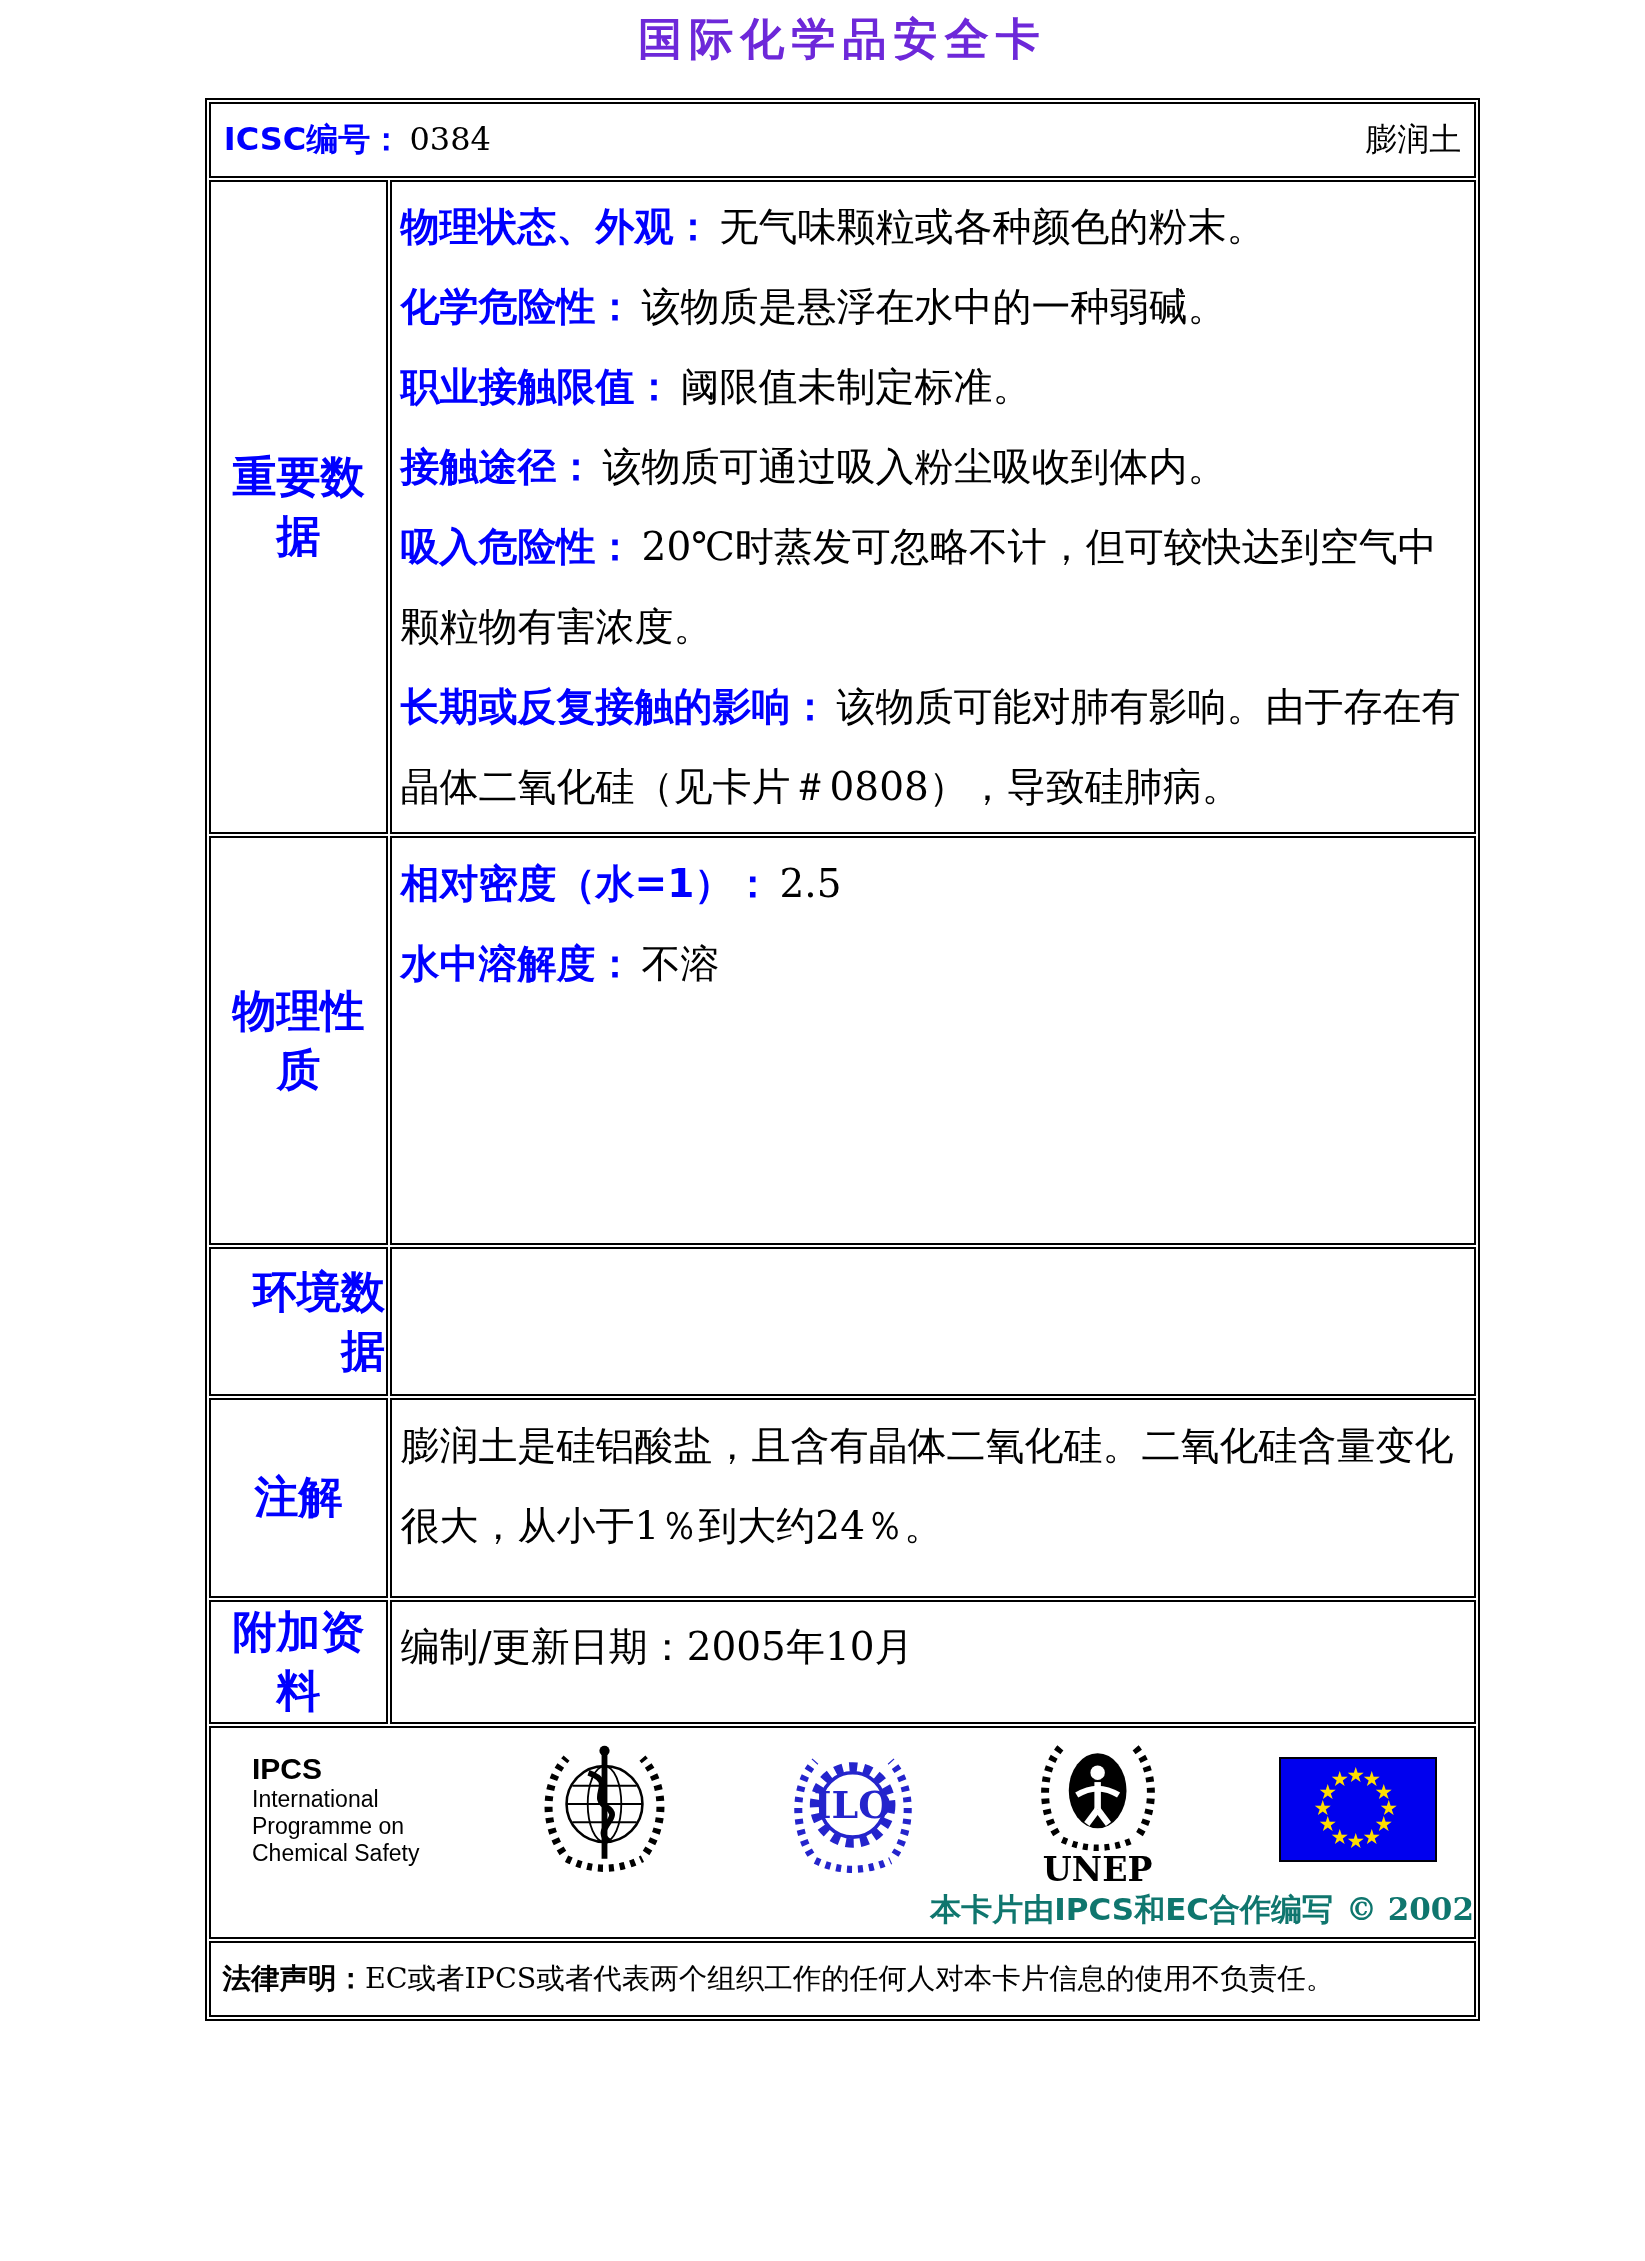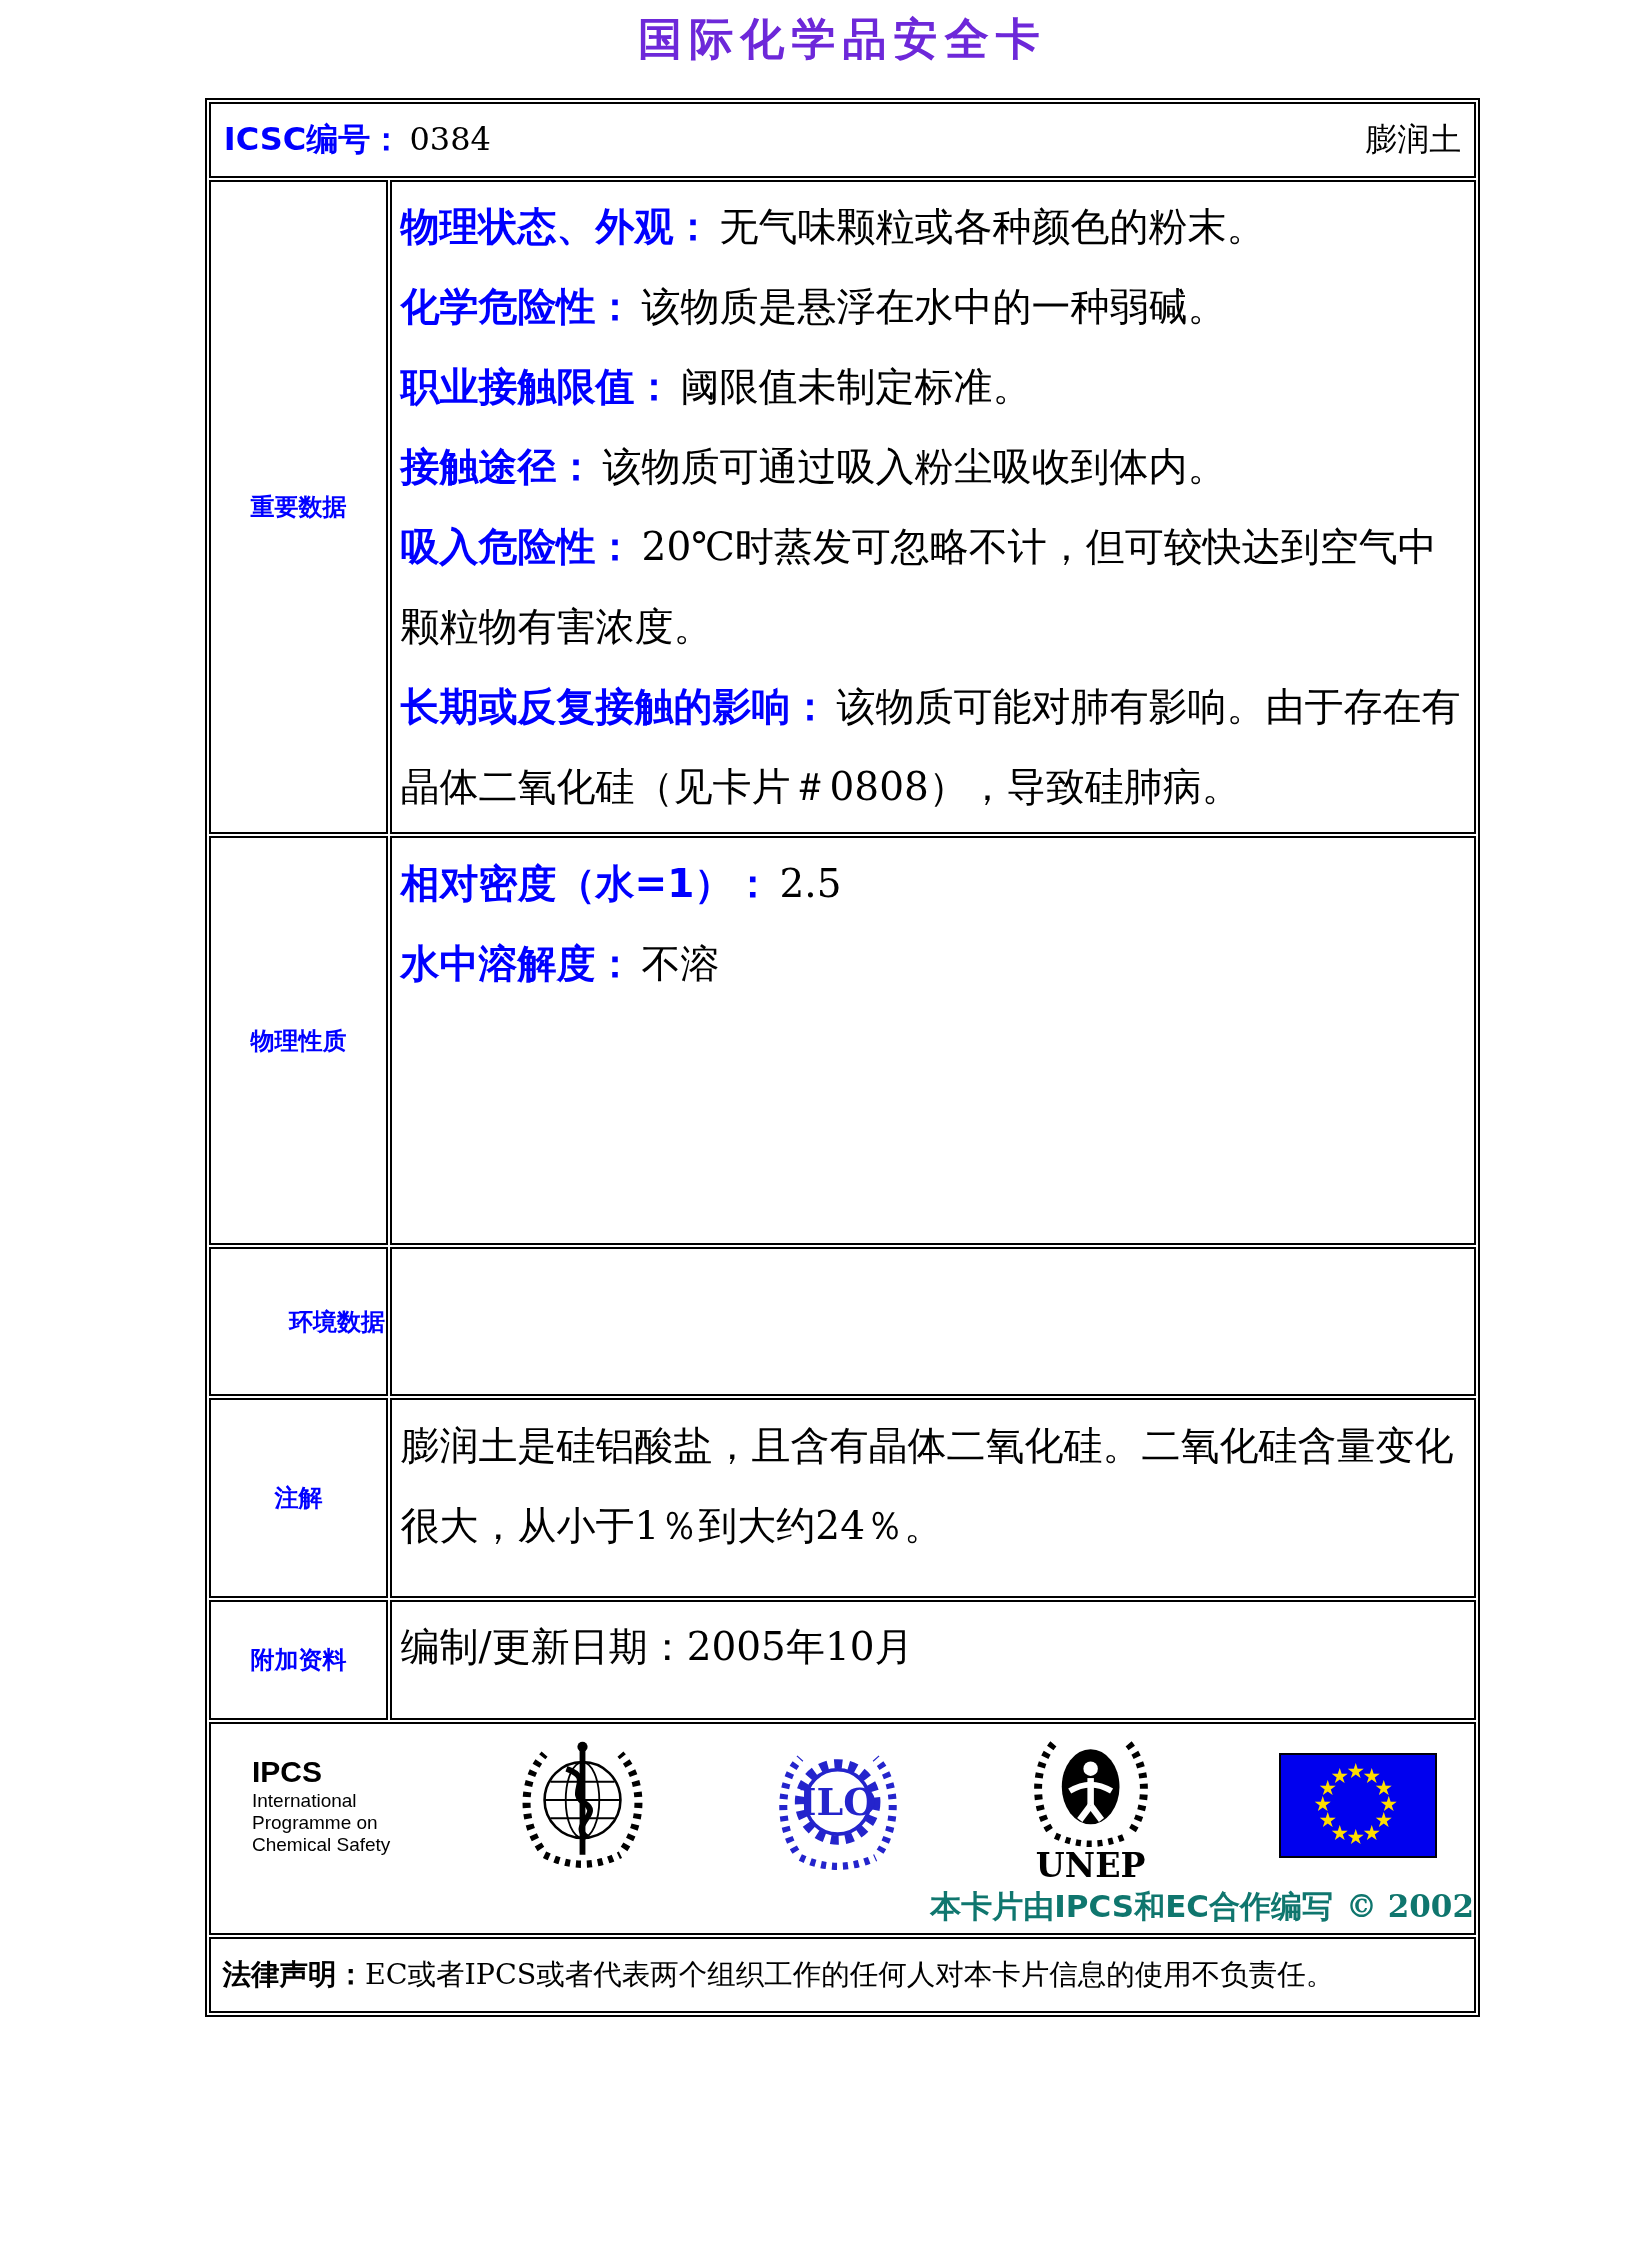--- a/index.html
+++ b/index.html
@@ -15,36 +15,36 @@
     border:2.8px solid #000;background:#fff;table-layout:fixed;
   }
   td{border:2.1px solid #000;background:#fff;vertical-align:top;}
   col.lab{width:179px;}
   td.header-cell{height:63px;vertical-align:middle;padding:4.3px 12.8px;font-size:32px;}
   .id-label{color:#0000FF;font-weight:bold;font-family:"DejaVu Sans",sans-serif;}
   .id-value{font-family:"DejaVu Serif",serif;margin-left:7.1px;}
   .chem-name{float:right;font-family:"DejaVu Serif",serif;}
   td.label-cell{
     vertical-align:middle;text-align:center;
-    color:#0000FF;font-weight:bold;font-size:24px;
+    color:#0000FF;font-weight:bold;font-size:44px;
     font-family:Liberation Serif, serif;
   }
   td.content-cell{padding:5.7px 10px 5.7px 8.5px;font-size:39px;line-height:2.05;}
   .pkey{color:#0000FF;font-weight:bold;font-family:"DejaVu Sans",sans-serif;margin-right:7.1px;}
   .pval{color:#000;font-family:"DejaVu Serif",serif;}
   td.h-important{height:582px;}
   td.h-physical{height:393px;}
   td.h-environment{height:134px;text-align:right;}
   td.h-notes{height:184px;}
   td.h-additional{height:105px;}
   td.footer-cell{height:198px;vertical-align:middle;padding:7.1px 0 4.3px 0;}
   .logos-row{display:flex;align-items:center;justify-content:space-between;padding:0 37px 0 41px;height:146px;}
   .ipcs-block{line-height:1.18;font-family:"Liberation Sans",sans-serif;}
   .ipcs-acronym{font-size:30px;font-weight:bold;}
-  .ipcs-line{font-size:19px;}
+  .ipcs-line{font-size:23px;}
   .eu-flag{position:relative;width:154px;height:101px;background:#0000EE;border:2.8px solid #00000a;}
   .eu-star{position:absolute;width:21.3px;height:21.3px;line-height:21.3px;text-align:center;
     color:#FFDD00;font-size:20.6px;font-family:"DejaVu Sans",sans-serif;}
   .coop-line{text-align:right;font-size:31px;font-weight:bold;color:#0f766e;margin-top:7px;
     font-family:"DejaVu Sans",sans-serif;}
   .coop-copy{margin-left:12.8px;font-family:"DejaVu Serif",serif;font-weight:bold;}
   td.legal-cell{height:63px;vertical-align:middle;padding:4.3px 11.4px;font-size:28.5px;}
   .legal-label{font-weight:bold;font-family:"DejaVu Sans",sans-serif;}
   .legal-text{font-family:"DejaVu Serif",serif;}
   svg text{font-family:"DejaVu Serif",serif;font-weight:bold;}

